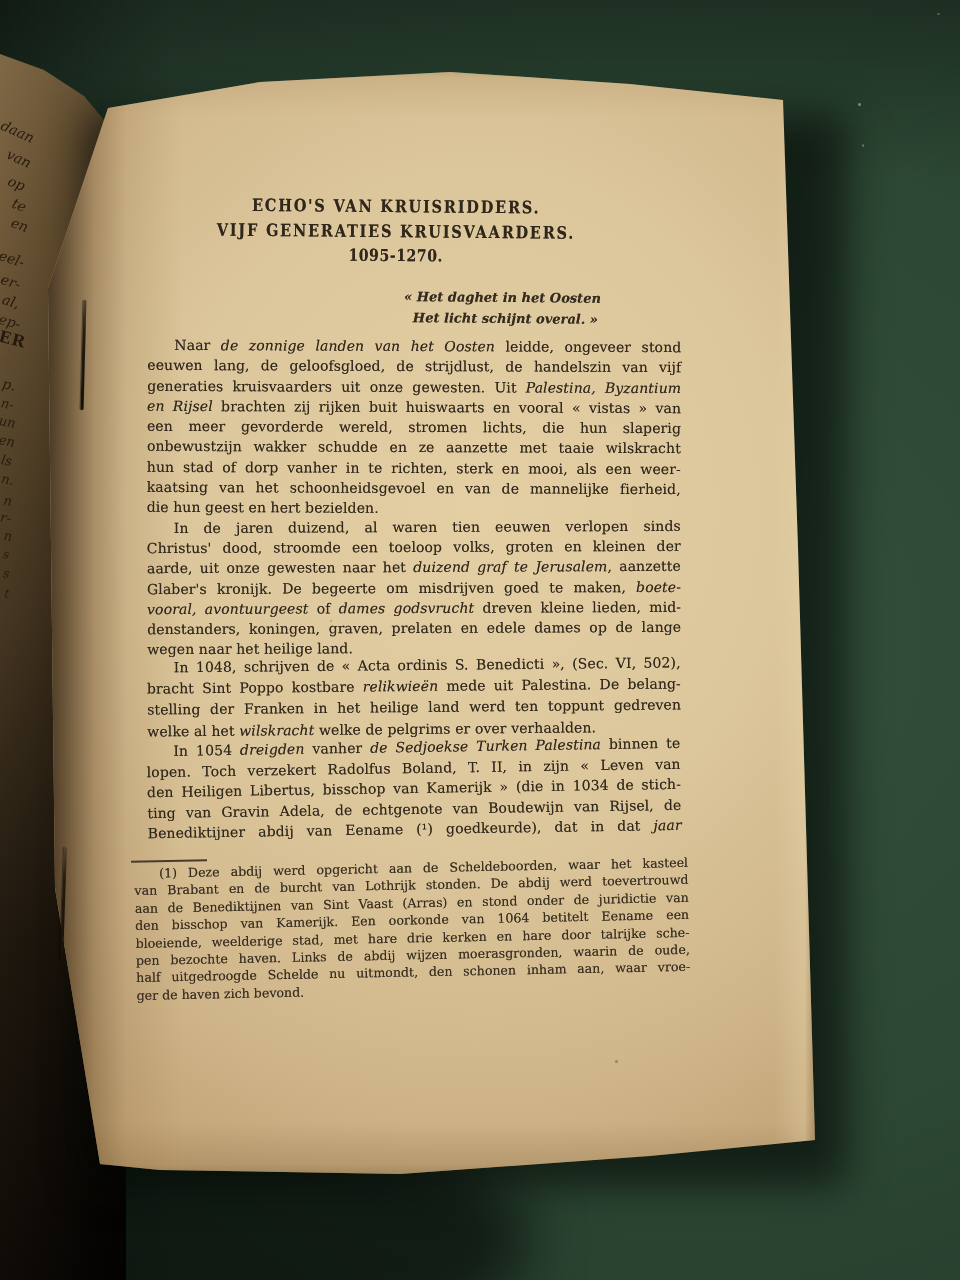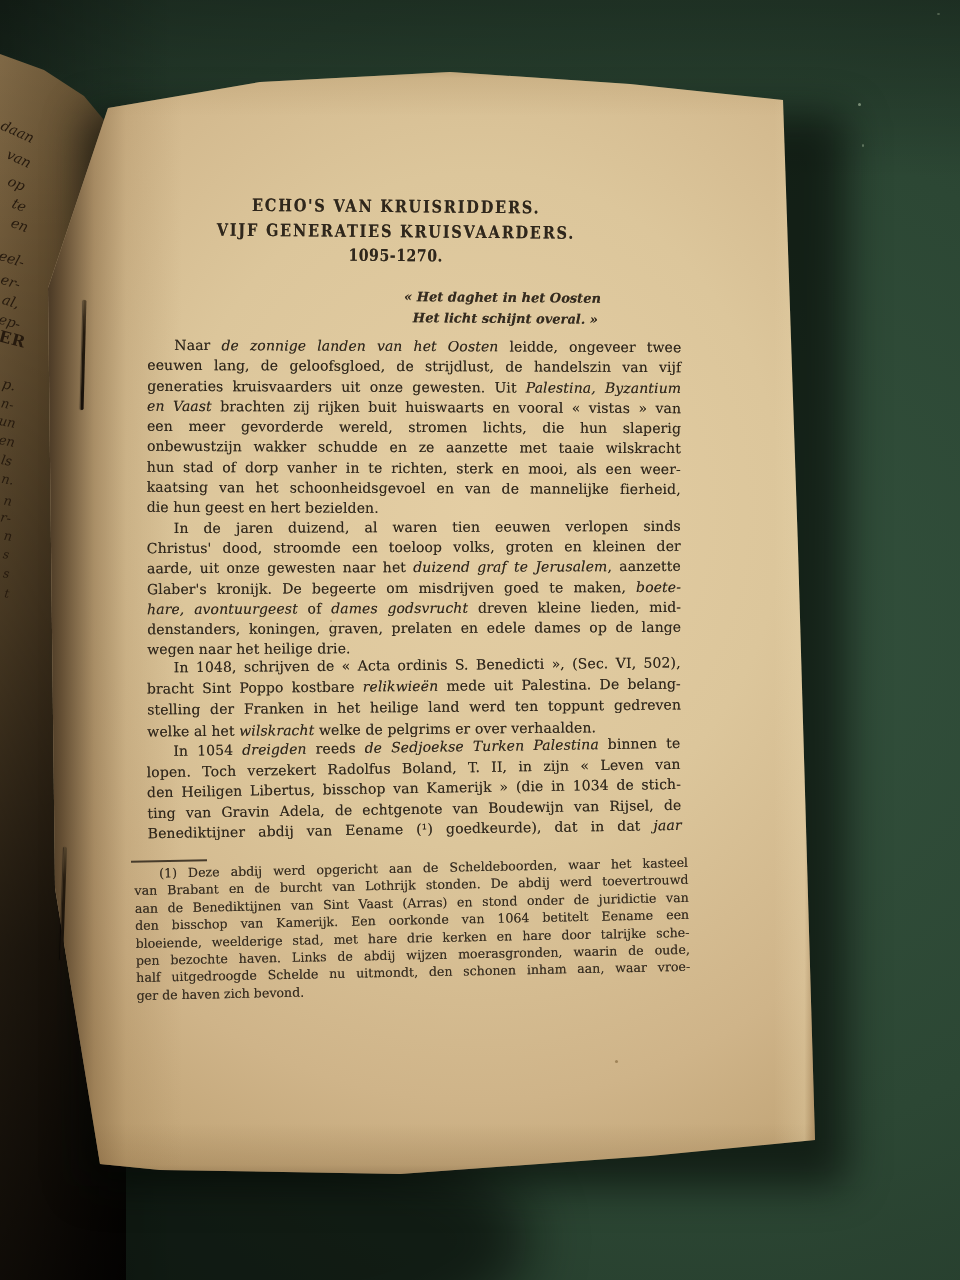--- a/index.html
+++ b/index.html
@@ -122,47 +122,47 @@
     <div class="txt title">
         <div class="line"><span>ECHO'S VAN KRUISRIDDERS.</span></div>
         <div class="line"><span>VIJF GENERATIES KRUISVAARDERS.</span></div>
         <div class="line last"><span>1095-1270.</span></div>
       </div>
     <div class="txt epigraph">
         <div class="line"><span>« Het daghet in het Oosten</span></div>
         <div class="line last"><span>Het licht schijnt overal. »</span></div>
       </div>
     <div class="txt para p1">
-        <div class="line"><span>Naar </span><span class="it">de zonnige landen van het Oosten</span><span> leidde, ongeveer twee</span></div>
+        <div class="line"><span>Naar </span><span class="it">de zonnige landen van het Oosten</span><span> leidde, ongeveer stond</span></div>
         <div class="line"><span>eeuwen lang, de geloofsgloed, de strijdlust, de handelszin van vijf</span></div>
         <div class="line"><span>generaties kruisvaarders uit onze gewesten. Uit </span><span class="it">Palestina, Byzantium</span></div>
-        <div class="line"><span class="it">en Vaast</span><span> brachten zij rijken buit huiswaarts en vooral « vistas » van</span></div>
+        <div class="line"><span class="it">en Rijsel</span><span> brachten zij rijken buit huiswaarts en vooral « vistas » van</span></div>
         <div class="line"><span>een meer gevorderde wereld, stromen lichts, die hun slaperig</span></div>
         <div class="line"><span>onbewustzijn wakker schudde en ze aanzette met taaie wilskracht</span></div>
         <div class="line"><span>hun stad of dorp vanher in te richten, sterk en mooi, als een weer-</span></div>
         <div class="line"><span>kaatsing van het schoonheidsgevoel en van de mannelijke fierheid,</span></div>
         <div class="line last"><span>die hun geest en hert bezielden.</span></div>
       </div>
     <div class="txt para p2">
         <div class="line"><span>In de jaren duizend, al waren tien eeuwen verlopen sinds</span></div>
         <div class="line"><span>Christus' dood, stroomde een toeloop volks, groten en kleinen der</span></div>
         <div class="line"><span>aarde, uit onze gewesten naar het </span><span class="it">duizend graf te Jerusalem</span><span>, aanzette</span></div>
         <div class="line"><span>Glaber's kronijk. De begeerte om misdrijven goed te maken, </span><span class="it">boete-</span></div>
-        <div class="line"><span class="it">hare, avontuurgeest</span><span> of </span><span class="it">dames godsvrucht</span><span> dreven kleine lieden, mid-</span></div>
+        <div class="line"><span class="it">vooral, avontuurgeest</span><span> of </span><span class="it">dames godsvrucht</span><span> dreven kleine lieden, mid-</span></div>
         <div class="line"><span>denstanders, koningen, graven, prelaten en edele dames op de lange</span></div>
-        <div class="line last"><span>wegen naar het heilige drie.</span></div>
+        <div class="line last"><span>wegen naar het heilige land.</span></div>
       </div>
     <div class="txt para p3">
         <div class="line"><span>In 1048, schrijven de « Acta ordinis S. Benedicti », (Sec. VI, 502),</span></div>
         <div class="line"><span>bracht Sint Poppo kostbare </span><span class="it">relikwieën</span><span> mede uit Palestina. De belang-</span></div>
         <div class="line"><span>stelling der Franken in het heilige land werd ten toppunt gedreven</span></div>
         <div class="line last"><span>welke al het </span><span class="it">wilskracht</span><span> welke de pelgrims er over verhaalden.</span></div>
       </div>
     <div class="txt para p4">
-        <div class="line"><span>In 1054 </span><span class="it">dreigden</span><span> reeds </span><span class="it">de Sedjoekse Turken Palestina</span><span> binnen te</span></div>
+        <div class="line"><span>In 1054 </span><span class="it">dreigden</span><span> vanher </span><span class="it">de Sedjoekse Turken Palestina</span><span> binnen te</span></div>
         <div class="line"><span>lopen. Toch verzekert Radolfus Boland, T. II, in zijn « Leven van</span></div>
         <div class="line"><span>den Heiligen Libertus, bisschop van Kamerijk » (die in 1034 de stich-</span></div>
         <div class="line"><span>ting van Gravin Adela, de echtgenote van Boudewijn van Rijsel, de</span></div>
         <div class="line last"><span>Benediktijner abdij van Eename (¹) goedkeurde), dat in dat </span><span class="it">jaar</span></div>
       </div>
     <div class="fnrule"></div>
     <div class="txt footnote">
         <div class="line"><span>(1) Deze abdij werd opgericht aan de Scheldeboorden, waar het kasteel</span></div>
         <div class="line"><span>van Brabant en de burcht van Lothrijk stonden. De abdij werd toevertrouwd</span></div>
         <div class="line"><span>aan de Benediktijnen van Sint Vaast (Arras) en stond onder de juridictie van</span></div>

